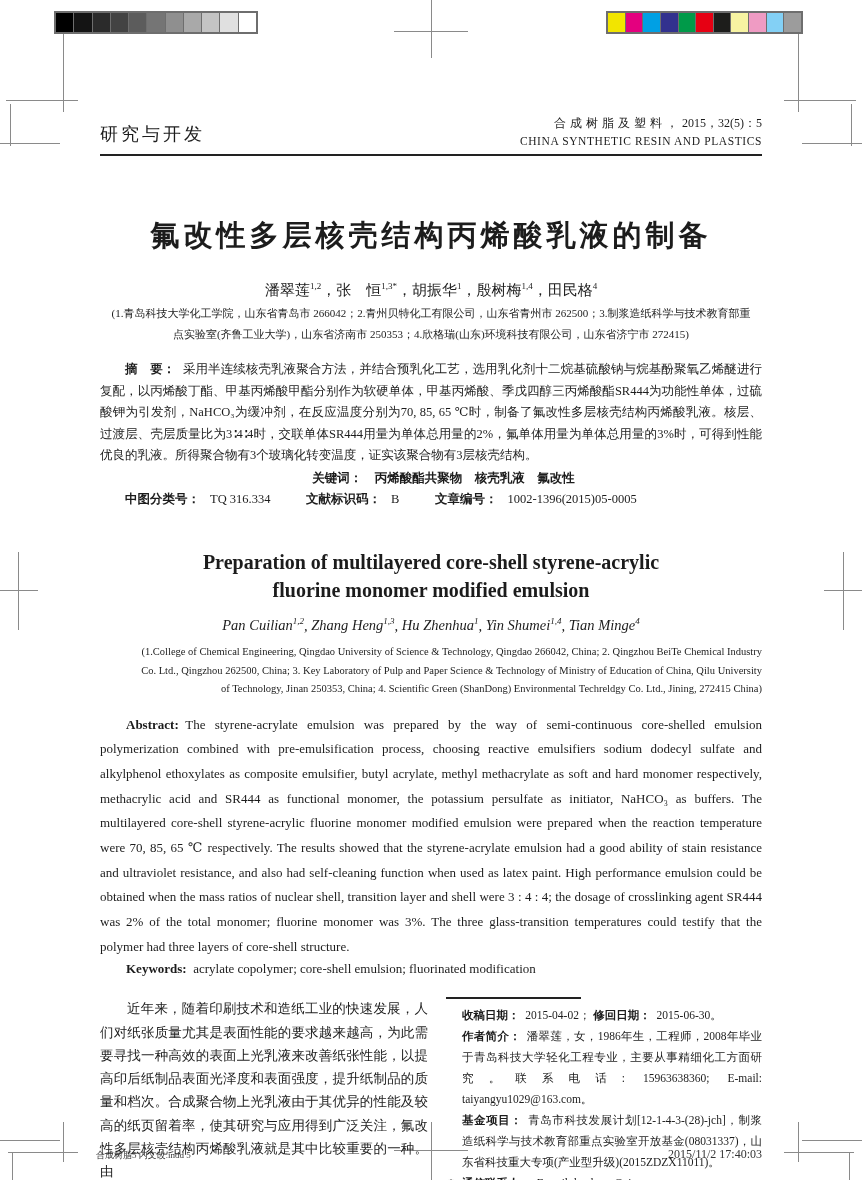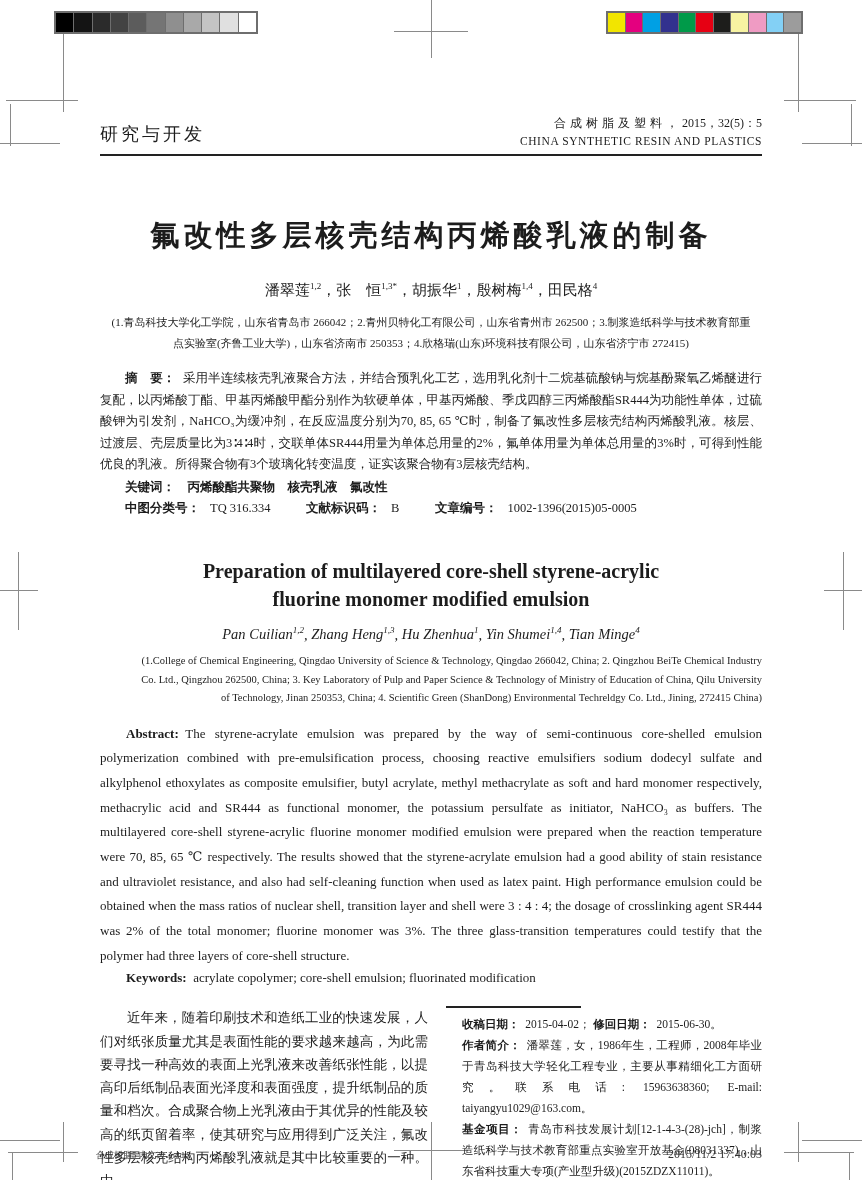--- a/index.html
+++ b/index.html
@@ -18,26 +18,26 @@
   .section-label{font-size:18px;letter-spacing:3px;padding-bottom:4px;}
   .journal-info{text-align:right;font-size:12px;line-height:1.55;}
   .j-cn .ls{letter-spacing:4px;}
   .j-en{font-size:11.5px;letter-spacing:0.6px;}
   .header-rule{border-top:2px solid #222;margin-top:4px;}
 
   .title-cn{margin:60px 0 0 0;text-align:center;font-family:"Liberation Sans","DejaVu Sans",sans-serif;
             font-weight:bold;font-size:29px;letter-spacing:4px;}
   .authors-cn{margin-top:25px;text-align:center;font-size:15px;}
   .authors-cn sup,.authors-en sup{font-size:9px;}
-  .affil-cn{margin-top:12px;text-align:center;font-size:11px;line-height:1.85;font-family:Liberation Serif, serif;}
+  .affil-cn{margin-top:3px;text-align:center;font-size:11px;line-height:1.85;font-family:Liberation Serif, serif;}
 
   .abstract-cn{margin:15px 0 0 0;font-size:12.5px;line-height:1.72;text-align:justify;text-indent:2em;}
   .cnlabel{font-family:"Liberation Sans","DejaVu Sans",sans-serif;font-weight:bold;margin-right:0.6em;}
   .keywords-cn{margin:3px 0 0 0;font-size:12.5px;text-indent:2em;
-               font-family:"Liberation Sans","DejaVu Sans",sans-serif;font-weight:bold;}
+               font-family:"Liberation Sans","DejaVu Sans",sans-serif;font-weight:bold;text-align:center;}
   .keywords-cn .cnlabel{margin-right:1em;}
   .class-line{margin:4px 0 0 0;font-size:12.5px;text-indent:2em;}
   .class-line .gap{margin-left:2.6em;}
   .class-line .cnlabel{margin-right:0.8em;}
 
   .title-en{margin:40px 0 0 0;text-align:center;font-size:20px;font-weight:bold;line-height:1.4;}
   .authors-en{margin-top:13px;text-align:center;font-style:italic;font-size:14.5px;}
   .affil-en{margin-top:9px;text-align:right;font-size:10.5px;line-height:1.75;}
 
   .abstract-en{margin:14px 0 0 0;font-size:13px;line-height:1.9;text-align:justify;text-indent:2em;}

